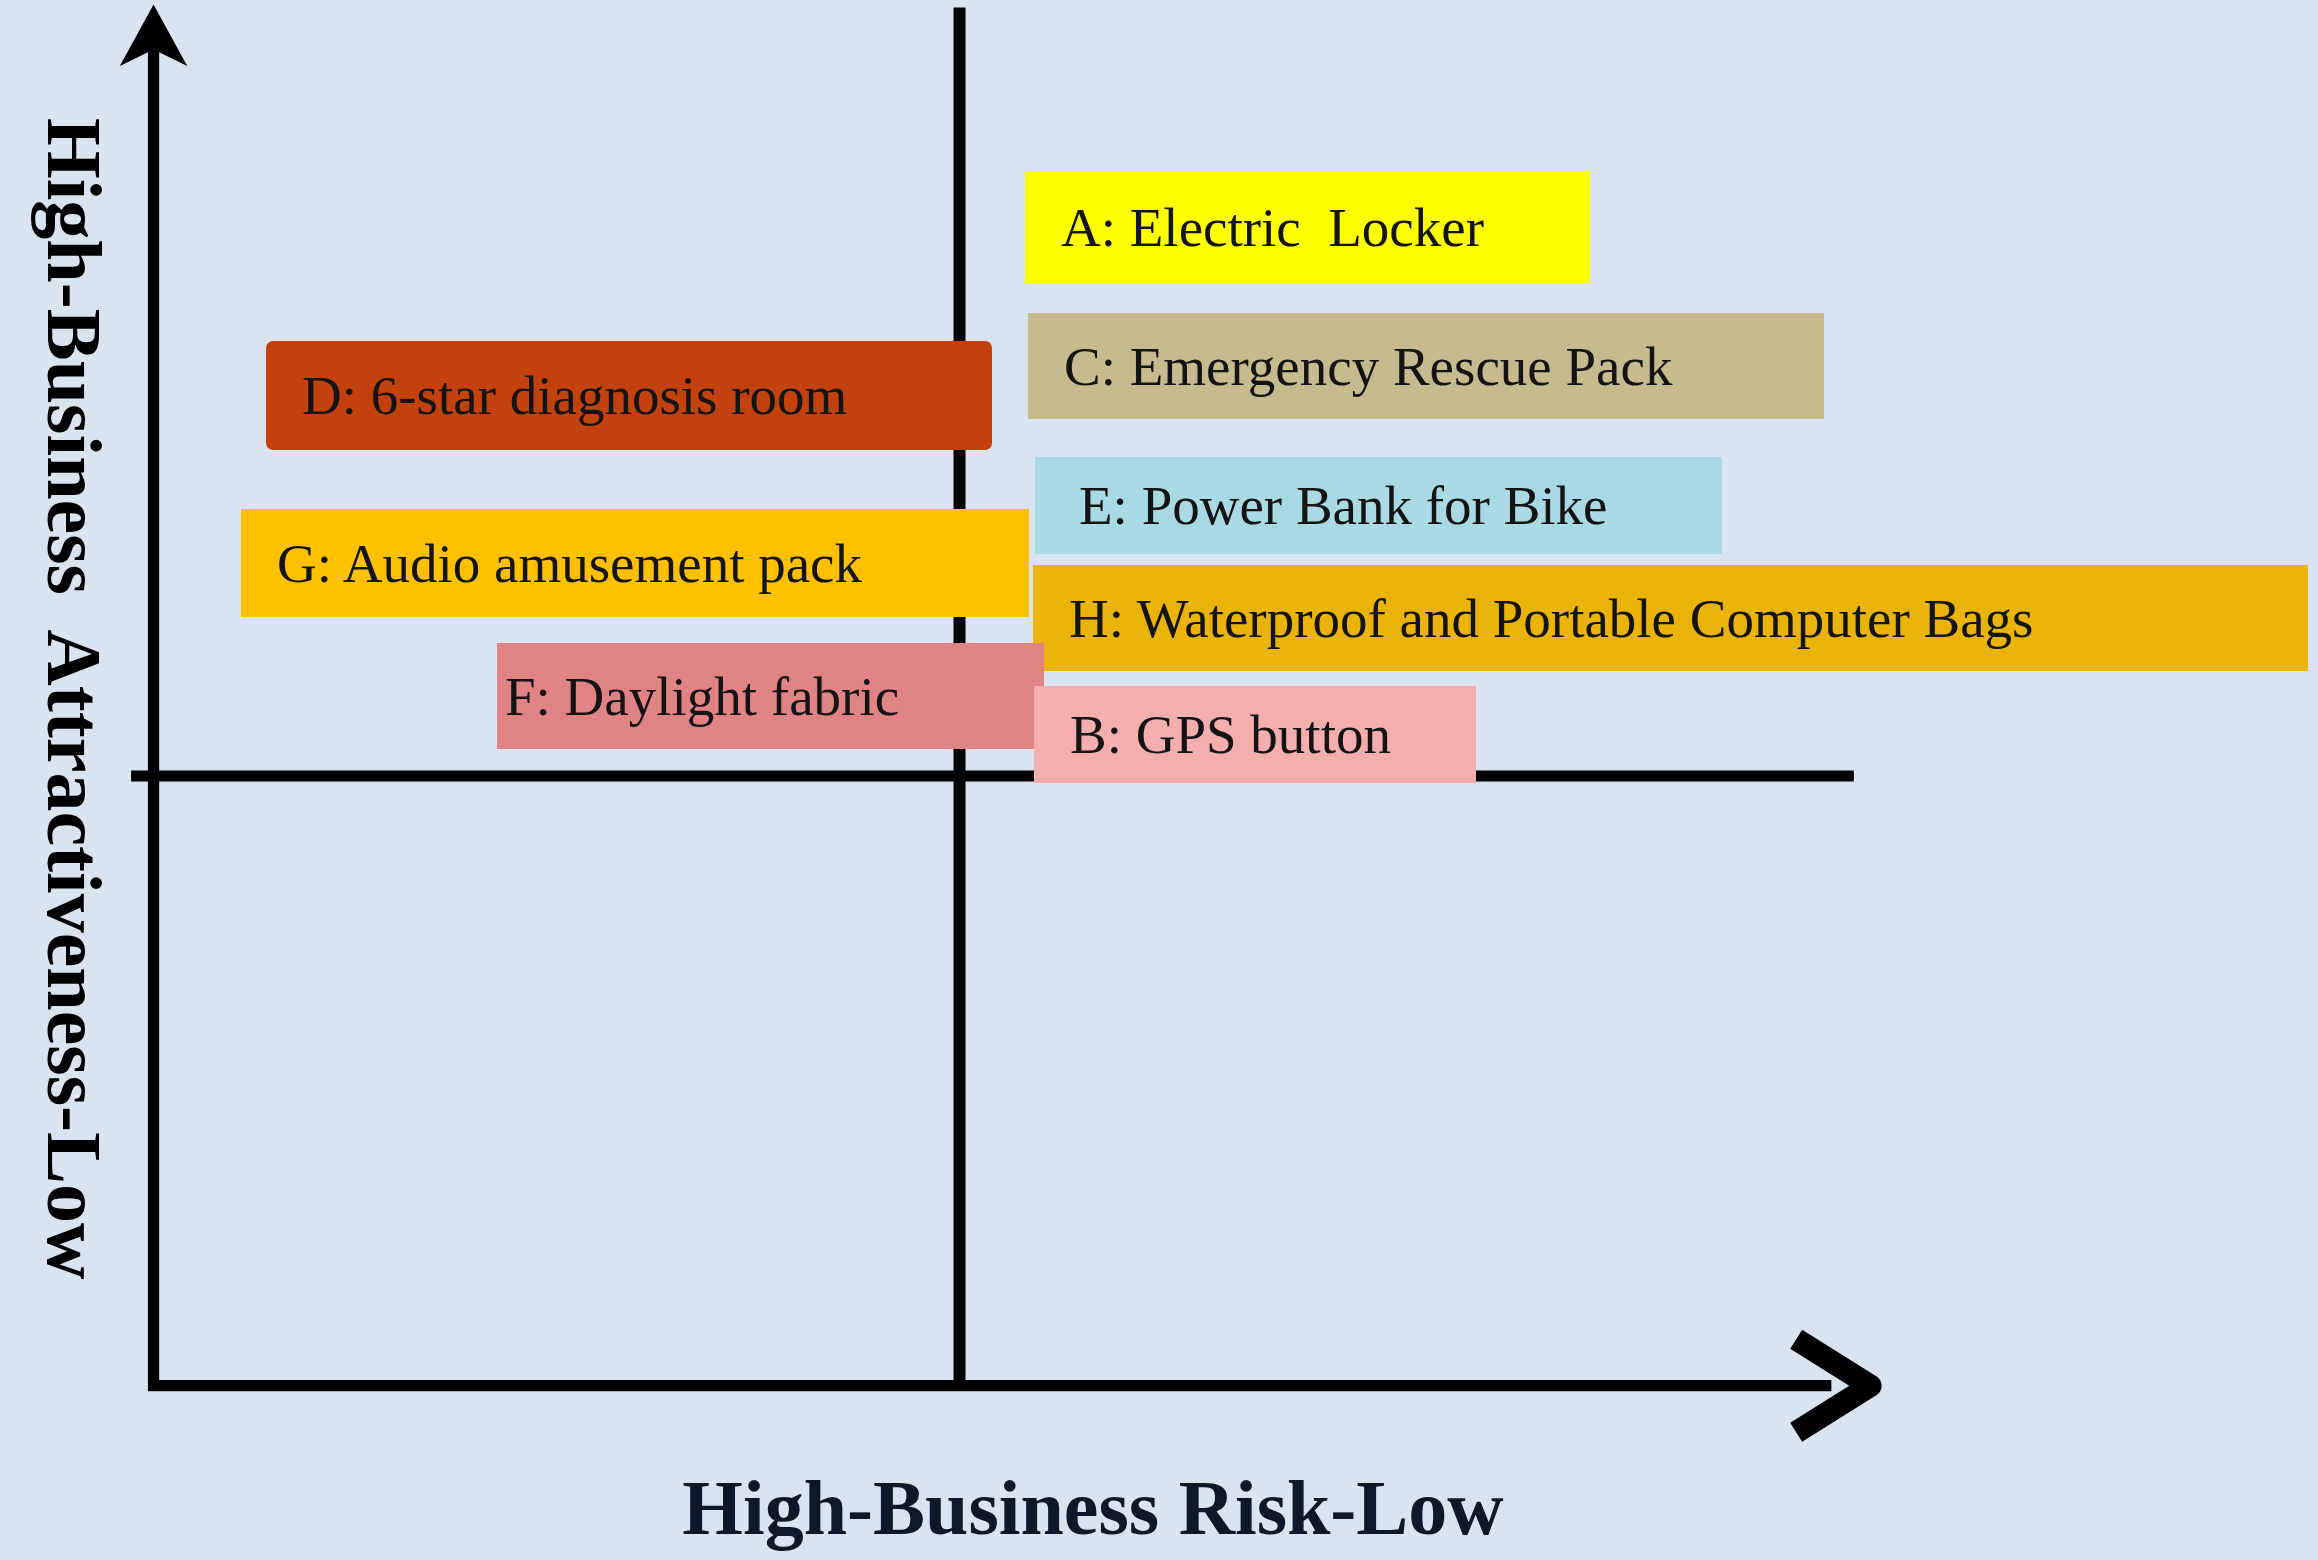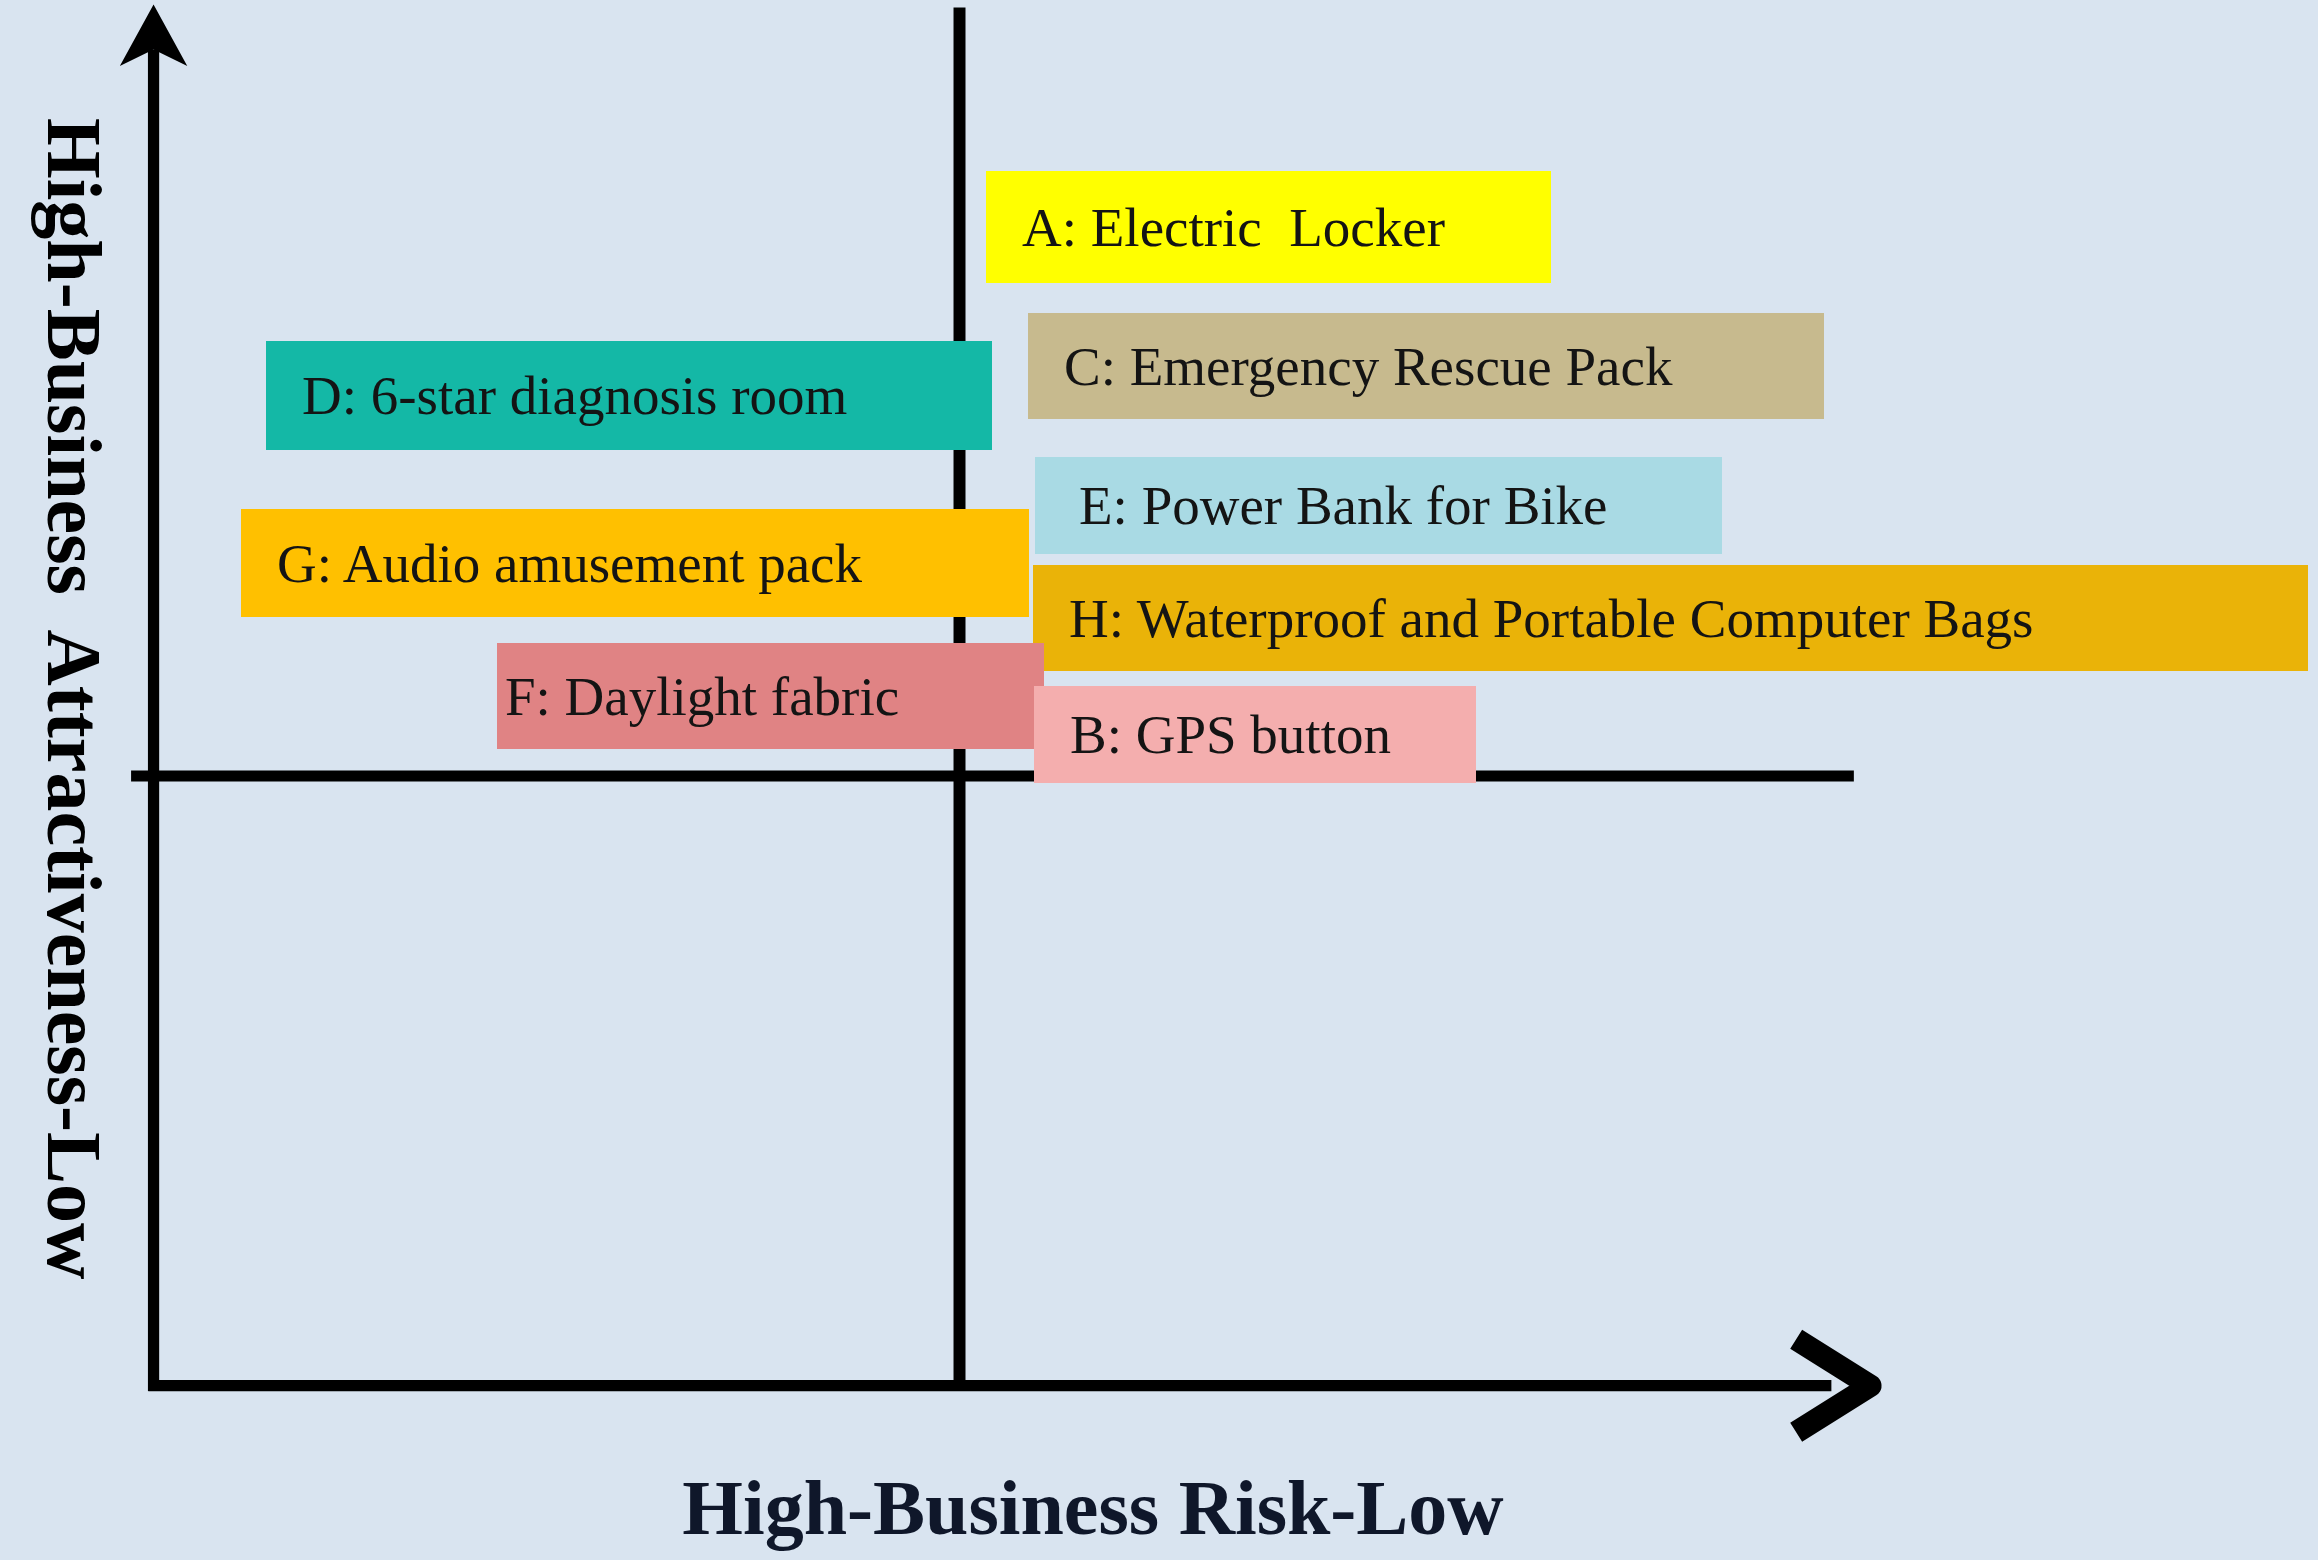--- a/index.html
+++ b/index.html
@@ -14,21 +14,21 @@
           writing-mode:vertical-rl;
           font-weight:700;font-size:78px;line-height:1;color:#000;white-space:pre;}
   .xlabel{position:absolute;z-index:2;left:569px;top:1465px;width:1048px;
           text-align:center;font-weight:700;font-size:78px;line-height:1.1;
           color:#0f172a;white-space:pre;}
 
   .box{position:absolute;z-index:3;display:flex;align-items:center;
        box-sizing:border-box;padding-left:36px;
        font-size:55px;line-height:1;color:#141414;white-space:pre;}
   .box span{display:block;}
-  .box-A{left:986px;top:171px;width:565px;height:112px;}
+  .box-A{left:1025px;top:171px;width:565px;height:112px;}
   .box-C{left:1028px;top:313px;width:796px;height:106px;}
   .box-D{left:266px;top:341px;width:726px;height:109px;}
   .box-E{left:1035px;top:457px;width:687px;height:97px;}
   .box-G{left:241px;top:509px;width:788px;height:108px;text-align:right;}
   .box-H{left:1033px;top:565px;width:1275px;height:106px;}
   .box-F{left:497px;top:643px;width:547px;height:106px;}
   .box-B{left:1034px;top:686px;width:442px;height:97px;}
 </style>
 </head>
 <body>
@@ -49,21 +49,21 @@
 
     <line class="stroke" x1="175" y1="1036" x2="2475" y2="1036" stroke-width="15"></line>
   </svg>
 
   <div class="ylabel">High-Business  Attractiveness-Low</div>
   <div class="xlabel">High-Business Risk-Low</div>
 
   <div id="boxes">
       <div class="box box-A" style="background: rgb(255, 255, 0);"><span>A: Electric  Locker</span></div>
       <div class="box box-C" style="background: rgb(199, 186, 142);"><span>C: Emergency Rescue Pack</span></div>
-      <div class="box box-D" style="background: #14b8a6;"><span>D: 6-star diagnosis room</span></div>
+      <div class="box box-D" style="background: #c2410c; border-radius: 7px;"><span>D: 6-star diagnosis room</span></div>
       <div class="box box-E" style="background: rgb(169, 218, 228); padding-left: 44px;"><span>E: Power Bank for Bike</span></div>
       <div class="box box-G" style="background: rgb(255, 192, 0);"><span>G: Audio amusement pack</span></div>
       <div class="box box-H" style="background: #eab308;"><span>H: Waterproof and Portable Computer Bags</span></div>
       <div class="box box-F" style="background: rgb(224, 131, 132); padding-left: 8px;"><span>F: Daylight fabric</span></div>
       <div class="box box-B" style="background: rgb(244, 174, 174);"><span>B: GPS button</span></div>
     </div>
 </div>
 
 
 </body></html>

